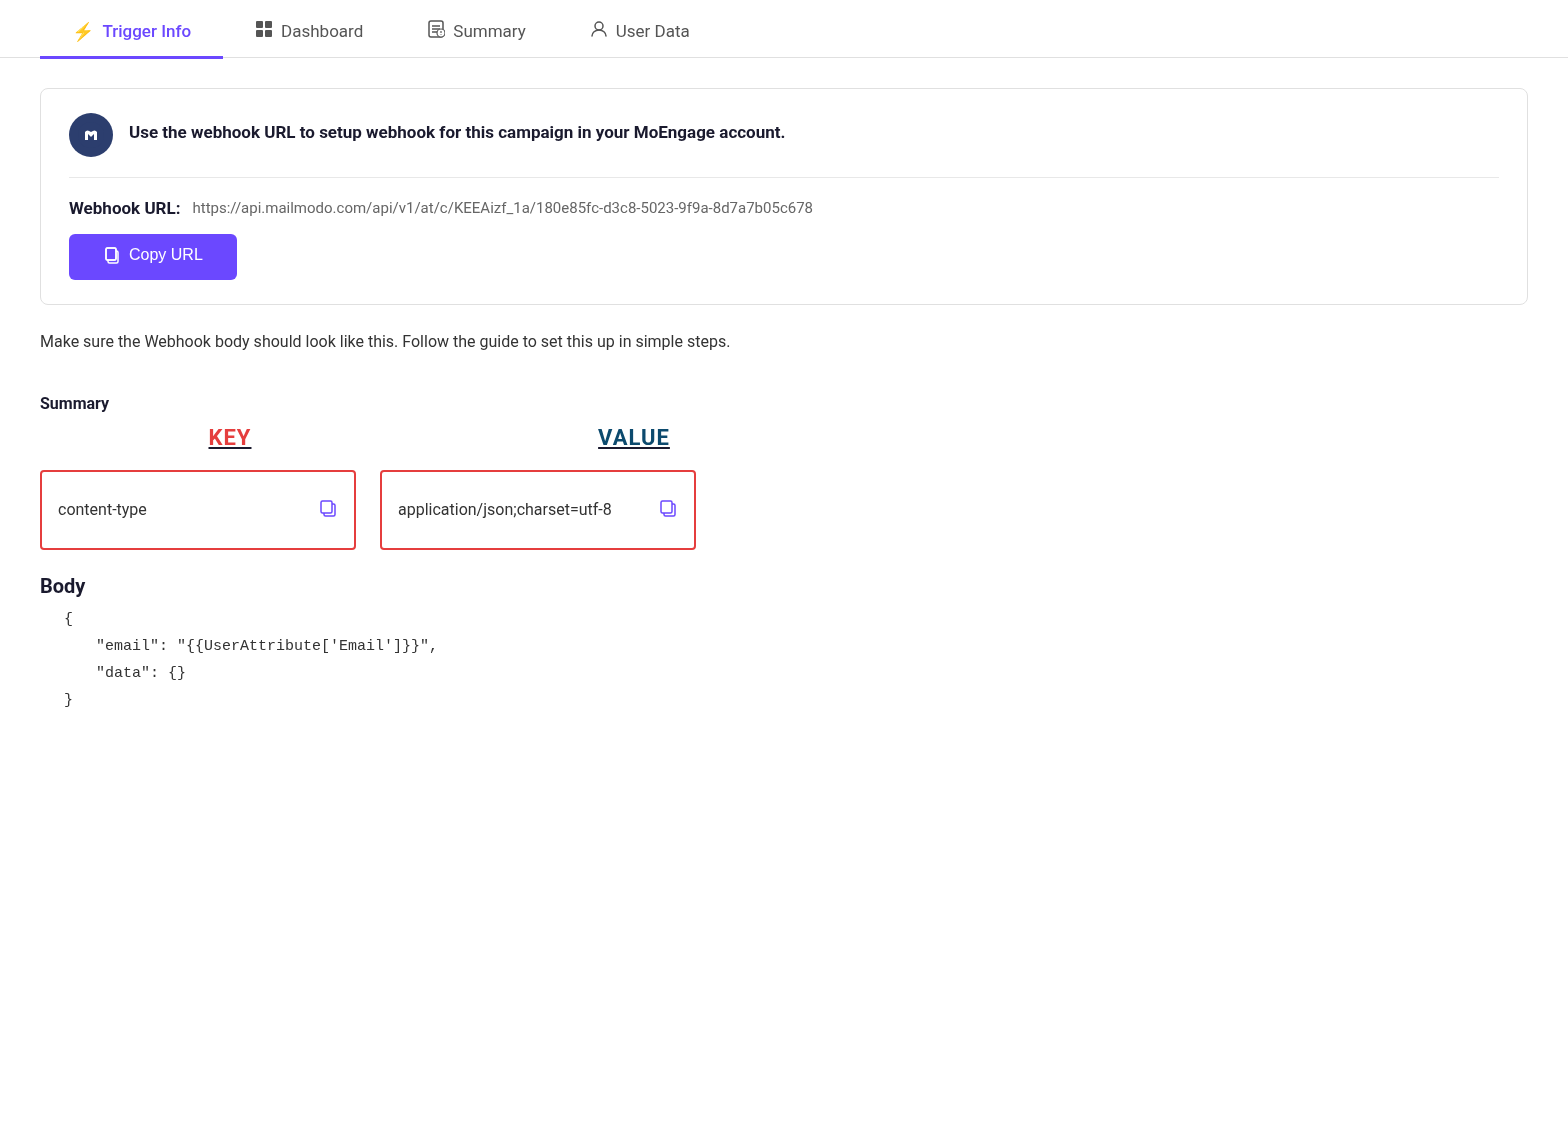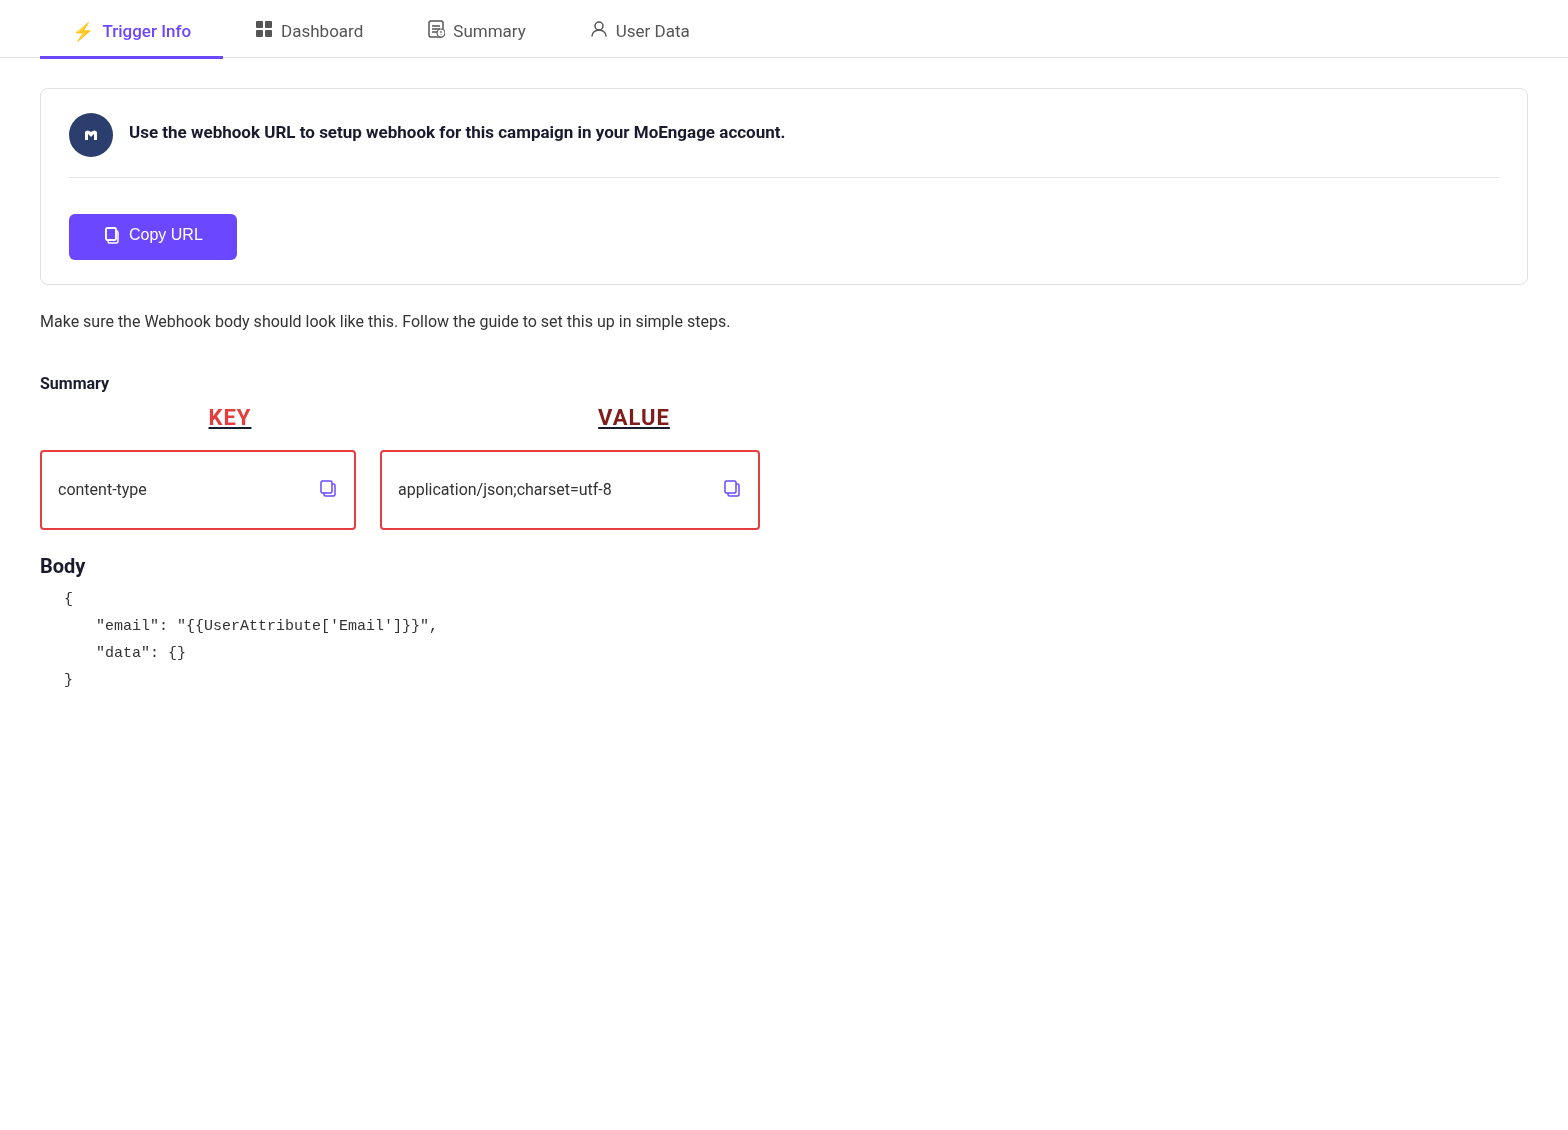--- a/index.html
+++ b/index.html
@@ -169,21 +169,21 @@
       padding: 16px 16px;
       background: #fff;
     }
 
     .kv-box-key {
       width: 316px;
       min-height: 80px;
     }
 
     .kv-box-value {
-      width: 380px;
+      width: 316px;
       min-height: 80px;
     }
 
     .kv-text {
       font-size: 16px;
       color: #333;
       flex: 1;
     }
 
     .copy-icon {
@@ -274,20 +274,24 @@
       <div class="info-logo">
         <svg width="26" height="26" viewBox="0 0 26 26" fill="none">
           <circle cx="13" cy="13" r="13" fill="#2c3e6e"></circle>
           <path d="M7 10 Q9 7 13 10 Q17 7 19 10 L19 18 L16 18 L16 12 Q13 15 13 15 Q13 15 10 12 L10 18 L7 18 Z" fill="white"></path>
         </svg>
       </div>
       <p class="info-banner-text">Use the webhook URL to setup webhook for this campaign in your MoEngage account.</p>
     </div>
 
     
+    <div class="webhook-url-row">
+      <span class="webhook-label">Webhook URL:</span>
+      <span class="webhook-url-text">https://api.mailmodo.com/api/v1/at/c/KEEAizf_1a/180e85fc-d3c8-5023-9f9a-8d7a7b05c678</span>
+    </div>
 
     
     <button class="copy-url-btn">
       <span style="font-size:16px;">
         <svg width="18" height="18" viewBox="0 0 18 18" fill="none">
           <rect x="5" y="5" width="10" height="12" rx="1.5" stroke="white" stroke-width="1.5" fill="none"></rect>
           <rect x="3" y="2" width="10" height="12" rx="1.5" stroke="white" stroke-width="1.5" fill="#6b48ff"></rect>
           <rect x="3" y="2" width="10" height="12" rx="1.5" stroke="white" stroke-width="1.5" fill="none"></rect>
         </svg>
       </span>
@@ -299,21 +303,21 @@
 
   <div class="headers-section">
     <div class="headers-label">Summary</div>
 
     <div style="display:flex; align-items:center; margin-bottom:20px; gap:0;text-decoration:underline;">
       <div style="width:380px; display:flex; justify-content:center;">
         <span style="font-size:22px; font-weight:700; color:#e53e3e; letter-spacing:1px;">KEY</span>
       </div>
       <div style="width:24px;"></div>
       <div style="width:380px; display:flex; justify-content:center;">
-        <span style="font-size:22px; font-weight:700; color:#7f1d1d; letter-spacing:1px;">VALUE</span>
+        <span style="font-size:22px; font-weight:700; color:#0c4a6e; letter-spacing:1px;">VALUE</span>
       </div>
     </div>
 
     <div class="key-value-row">
       <div class="kv-box kv-box-key">
         <span class="kv-text">content-type</span>
         <span class="copy-icon">
           <svg width="20" height="20" viewBox="0 0 20 20" fill="none">
             <rect x="6" y="6" width="11" height="12" rx="1.5" stroke="#6b48ff" stroke-width="1.5" fill="white"></rect>
             <rect x="3" y="3" width="11" height="12" rx="1.5" stroke="#6b48ff" stroke-width="1.5" fill="white"></rect>

